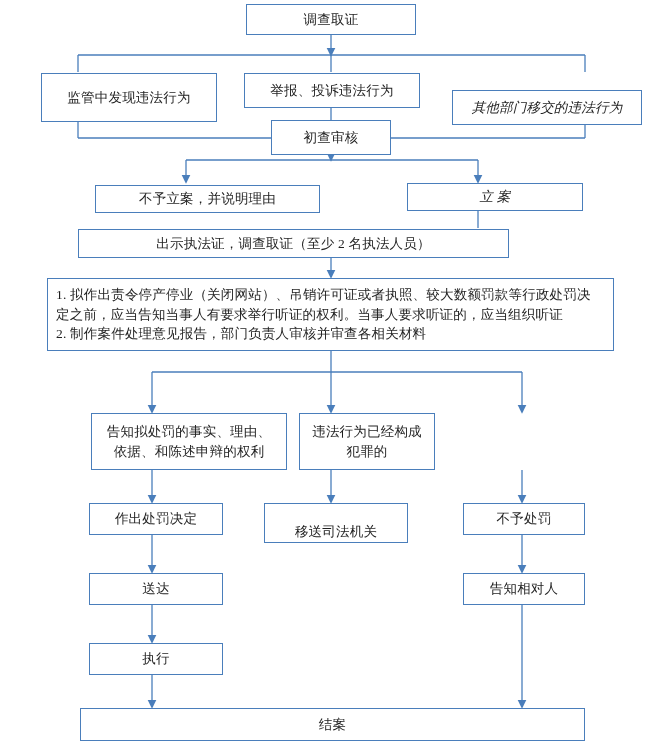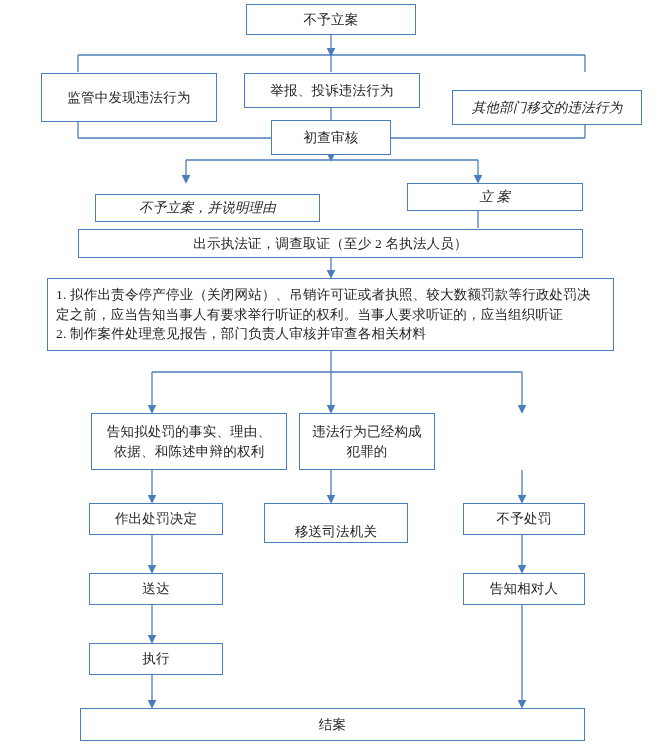--- a/index.html
+++ b/index.html
@@ -88,45 +88,45 @@
       <path d="M 152 535 L 152 572" marker-end="url(#arrow)"></path>
       <path d="M 152 605 L 152 642" marker-end="url(#arrow)"></path>
       <path d="M 152 675 L 152 707" marker-end="url(#arrow)"></path>
 
       <path d="M 522 535 L 522 572" marker-end="url(#arrow)"></path>
       <path d="M 522 605 L 522 707" marker-end="url(#arrow)"></path>
     </g>
   </svg>
 
   <div class="node" style="left:246px; top:4px; width:170px; height:31px;">
-    <span class="txt">不予立案</span>
+    <span class="txt">调查取证</span>
   </div>
 
   <div class="node" style="left:41px; top:73px; width:176px; height:49px;">
     <span class="txt">监管中发现违法行为</span>
   </div>
   <div class="node" style="left:244px; top:73px; width:176px; height:35px;">
     <span class="txt">举报、投诉违法行为</span>
   </div>
   <div class="node" style="left:452px; top:90px; width:190px; height:35px;font-style:italic;">
     <span class="txt">其他部门移交的违法行为</span>
   </div>
 
   <div class="node" style="left:271px; top:120px; width:120px; height:35px;">
     <span class="txt">初查审核</span>
   </div>
 
-  <div class="node" style="left:95px; top:194px; width:225px; height:28px;font-style:italic;">
+  <div class="node" style="left:95px; top:185px; width:225px; height:28px;">
     <span class="txt">不予立案，并说明理由</span>
   </div>
   <div class="node" style="left:407px; top:183px; width:176px; height:28px;">
     <span class="txt wide-space">立  案</span>
   </div>
 
-  <div class="node" style="left:78px; top:229px; width:505px; height:29px;">
+  <div class="node" style="left:78px; top:229px; width:431px; height:29px;">
     <span class="txt">出示执法证，调查取证（至少 2 名执法人员）</span>
   </div>
 
   <div class="node left-align" style="left:47px; top:278px; width:567px; height:73px; align-items:center;">
     <div style="width:100%;">
       <div style="padding:0 8px;">1. 拟作出责令停产停业（关闭网站）、吊销许可证或者执照、较大数额罚款等行政处罚决</div>
       <div style="padding:0 8px;">定之前，应当告知当事人有要求举行听证的权利。当事人要求听证的，应当组织听证</div>
       <div style="padding:0 8px;">2. 制作案件处理意见报告，部门负责人审核并审查各相关材料</div>
     </div>
   </div>

